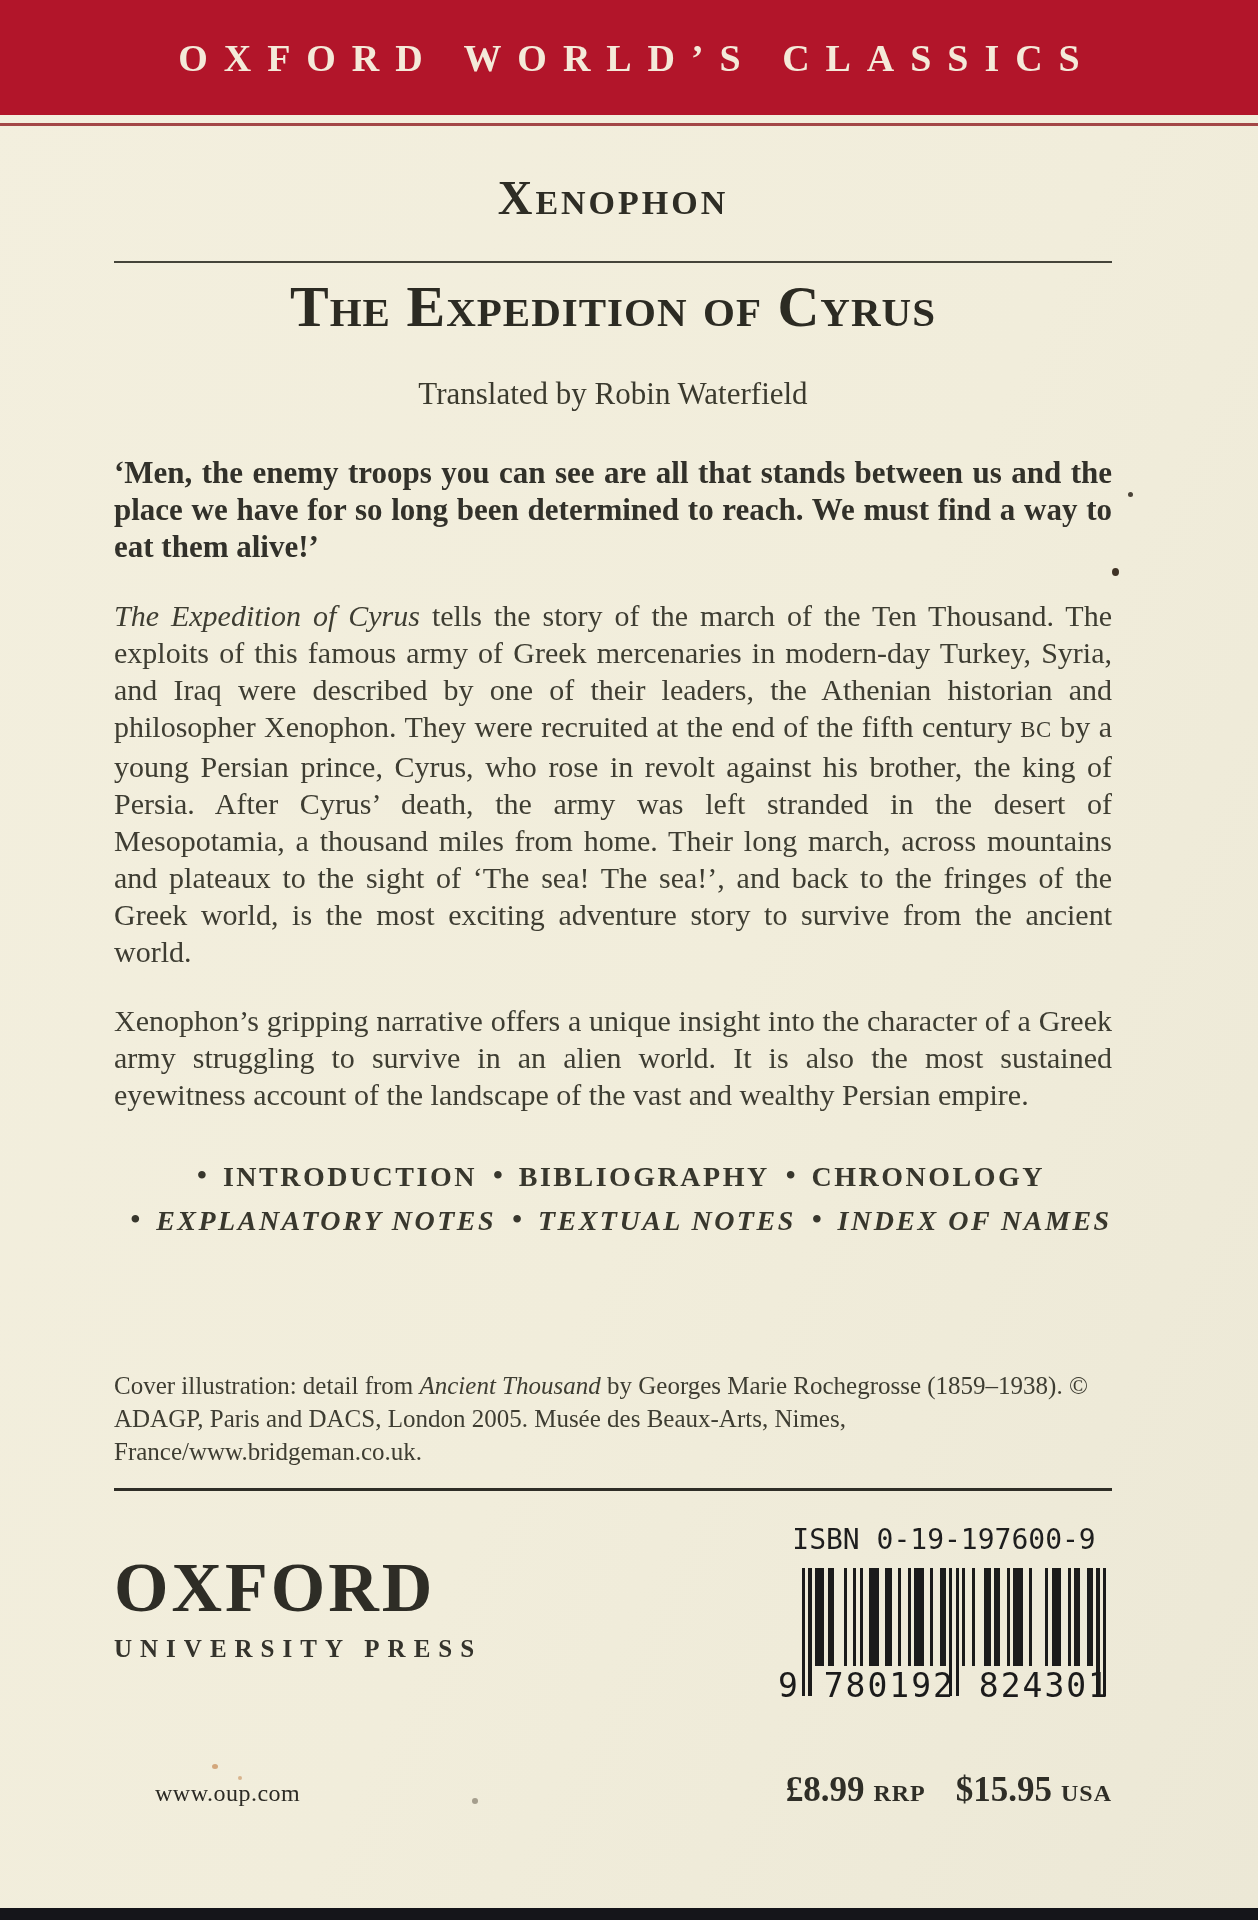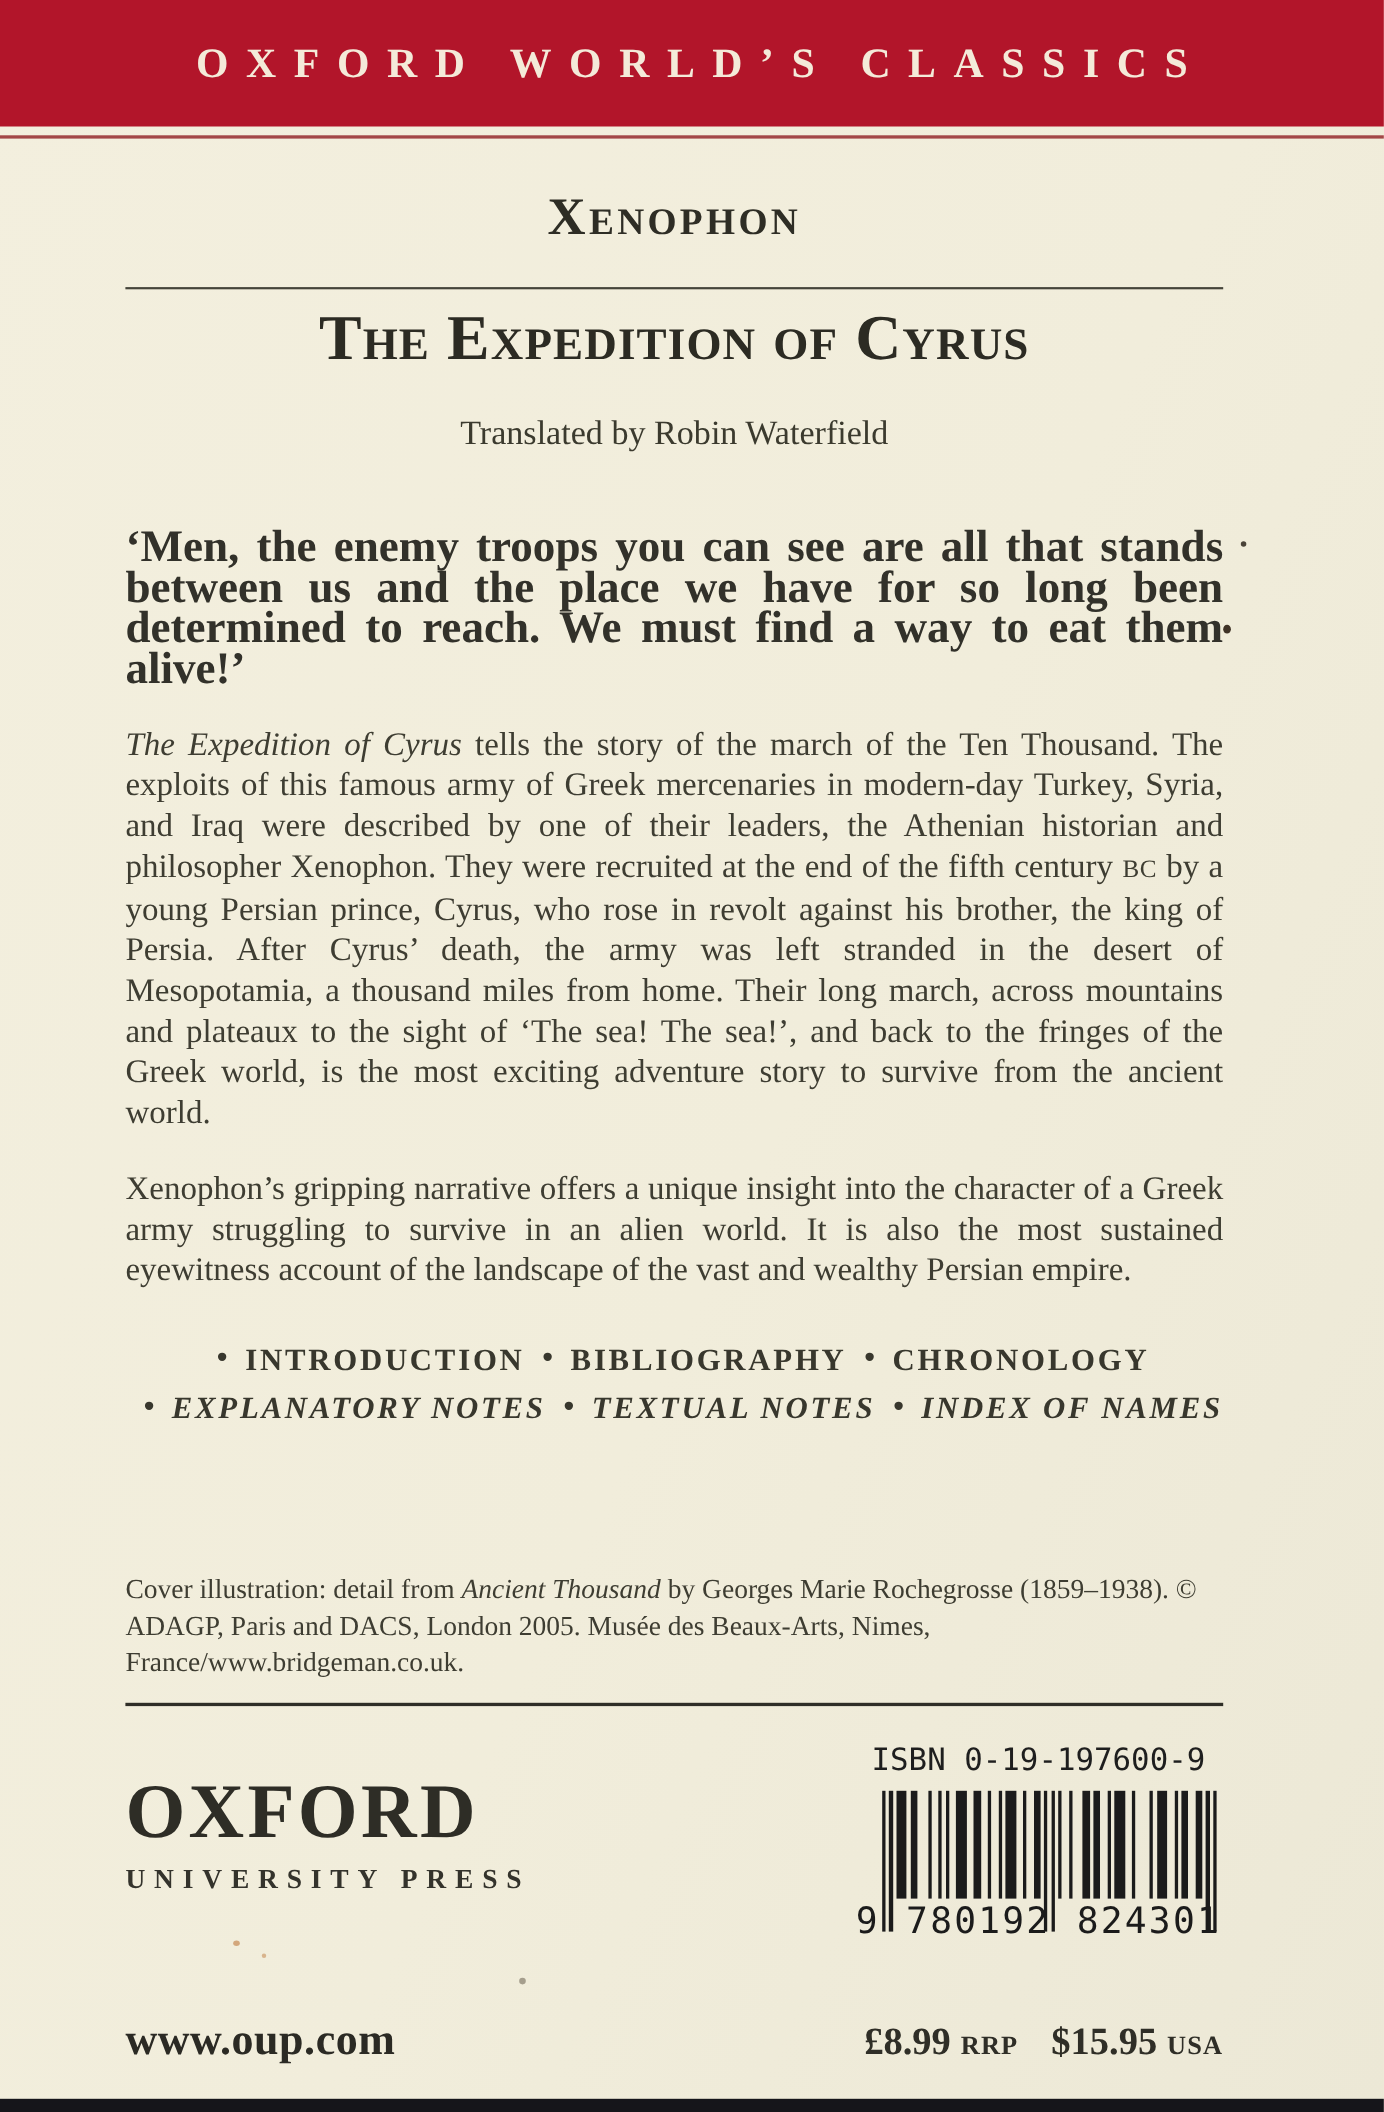--- a/index.html
+++ b/index.html
@@ -59,23 +59,23 @@
     font-variant: small-caps;
     font-weight: 600;
     font-size: 58px;
     letter-spacing: 1px;
     color: #2c2b23;
   }
   .byline { text-align: center; font-size: 31px; color: #3b3a2e; }
   .byline.first { margin-top: 36px; }
   .byline.second { margin-top: 11px; }
   .pull-quote {
-    margin-top: 66px;
+    margin-top: 42px;
     font-weight: 700;
-    font-size: 41px;
+    font-size: 31px;
     line-height: 37px;
     text-align: justify;
     color: #32312a;
   }
   .para {
     font-size: 30px;
     line-height: 37px;
     text-align: justify;
     color: #3e3d32;
   }
@@ -162,24 +162,25 @@
     letter-spacing: 2px;
   }
   .barcode-digits .grp { padding: 0 2px; }
   .bottom-row {
     margin-top: 44px;
     display: flex;
     justify-content: space-between;
     align-items: baseline;
   }
   .website {
-    font-weight: 700;
-    font-size: 40px;
+    font-weight: 400;
+    font-size: 24px;
     color: #2b2a24;
     letter-spacing: 0.5px;
+    margin-left: 41px;
   }
   .price-line { color: #2f2e27; white-space: nowrap; }
   .price-line .amount { font-size: 35px; font-weight: 600; }
   .price-line .unit { font-size: 24px; font-weight: 600; letter-spacing: 1px; margin-left: 9px; }
   .price-line .usd { margin-left: 30px; }
   .bottom-edge {
     position: absolute;
     left: 0; bottom: 0;
     width: 100%; height: 12px;
     background: #15151a;

